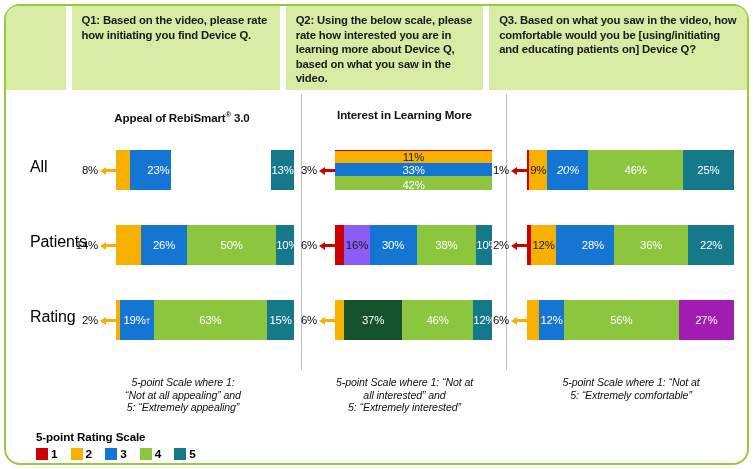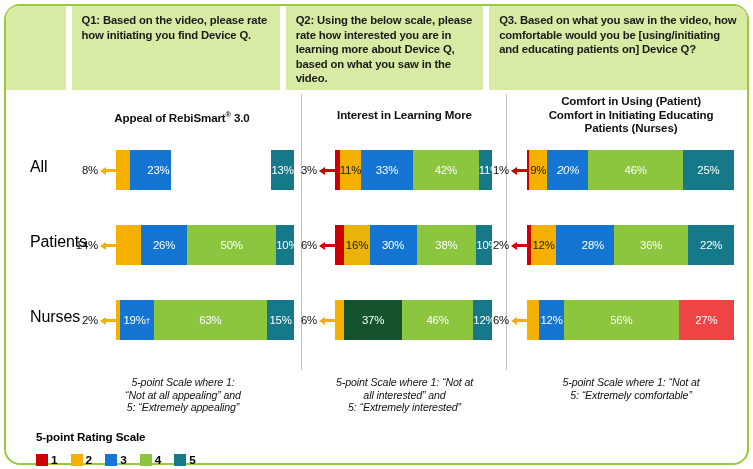--- a/index.html
+++ b/index.html
@@ -125,21 +125,21 @@
   }
   #fn-q1{left:62px;top:286px;width:230px;}
   #fn-q2{left:300px;top:286px;width:197px;}
   #fn-q3{left:505px;top:286px;width:240px;}
 
   
   #legend{
     position:absolute;left:30px;top:340px;
   }
   #legend-title{
-    font-size:11.6px;font-weight:bold;color:#000;margin-bottom:10px;
+    font-size:11.6px;font-weight:bold;color:#000;margin-bottom:4px;
     letter-spacing:-0.1px;
   }
   #legend-items{display:flex;align-items:center;}
   .legend-item{display:flex;align-items:center;margin-right:13px;}
   .legend-swatch{width:12px;height:12px;margin-right:3px;}
   .legend-lbl{font-size:11.8px;font-weight:bold;color:#000;}
 </style>
 </head>
 <body>
 
@@ -158,29 +158,24 @@
 
   <div id="body">
 
     <div class="col-sep" id="sep1"></div>
     <div class="col-sep" id="sep2"></div>
 
     <div class="chart-title" id="title-q1">
       <span>Appeal of RebiSmart</span><span class="sup">®</span><span> 3.0</span>
     </div>
     <div class="chart-title" id="title-q2">Interest in Learning More</div>
-    <div class="chart-title" id="title-q3">
-      <div>Comfort in Using (Patient)</div>
-      <div>Comfort in Initiating Educating</div>
-      <div>Patients (Nurses)</div>
-    </div>
 
     <div class="row-label" id="rowlbl-0" style="left:24px;top:68px;">All</div>
     <div class="row-label" id="rowlbl-1" style="left:24px;top:143px;">Patients</div>
-    <div class="row-label" id="rowlbl-2" style="left:24px;top:218px;">Nurses</div>
+    <div class="row-label" id="rowlbl-2" style="left:24px;top:218px;">Rating</div>
 
     <div id="plot-area">
         <div class="callout" style="left: 56px; top: 69px; width: 54px; justify-content: flex-end;">
           <span class="val">8%</span>
           <span class="arrow">
             <span class="shaft" style="background: rgb(245, 176, 0);"></span>
             <span class="head" style="border-right-color: rgb(245, 176, 0);"></span>
           </span>
         </div>
         <div class="bar" style="left: 110px; top: 60px; width: 178px;">
@@ -234,21 +229,21 @@
             <span>15%</span>
           </div>
         </div>
         <div class="callout" style="left: 275px; top: 69px; width: 54px; justify-content: flex-end;">
           <span class="val">3%</span>
           <span class="arrow">
             <span class="shaft" style="background: rgb(204, 0, 0);"></span>
             <span class="head" style="border-right-color: rgb(204, 0, 0);"></span>
           </span>
         </div>
-        <div class="bar" style="left: 329px; top: 60px; width: 157px;">
+        <div class="bar" style="left: 329px; top: 60px; width: 157px; flex-direction: column;">
           <div class="seg" style="flex: 0 0 3%; background: rgb(204, 0, 0); color: rgb(255, 255, 255);"></div>
           <div class="seg" style="flex: 0 0 11%; background: rgb(245, 176, 0); color: rgb(26, 26, 26);">
             <span>11%</span>
           </div>
           <div class="seg" style="flex: 0 0 33%; background: rgb(20, 118, 210); color: rgb(255, 255, 255);">
             <span>33%</span>
           </div>
           <div class="seg" style="flex: 0 0 42%; background: rgb(140, 198, 62); color: rgb(255, 255, 255);">
             <span>42%</span>
           </div>
@@ -258,21 +253,21 @@
         </div>
         <div class="callout" style="left: 275px; top: 144px; width: 54px; justify-content: flex-end;">
           <span class="val">6%</span>
           <span class="arrow">
             <span class="shaft" style="background: rgb(204, 0, 0);"></span>
             <span class="head" style="border-right-color: rgb(204, 0, 0);"></span>
           </span>
         </div>
         <div class="bar" style="left: 329px; top: 135px; width: 157px;">
           <div class="seg" style="flex: 0 0 6%; background: rgb(204, 0, 0); color: rgb(255, 255, 255);"></div>
-          <div class="seg" style="flex: 0 0 16%; background: #eab308; color: rgb(26, 26, 26);">
+          <div class="seg" style="flex: 0 0 16%; background: #8b5cf6; color: rgb(26, 26, 26);">
             <span>16%</span>
           </div>
           <div class="seg" style="flex: 0 0 30%; background: rgb(20, 118, 210); color: rgb(255, 255, 255);">
             <span>30%</span>
           </div>
           <div class="seg" style="flex: 0 0 38%; background: rgb(140, 198, 62); color: rgb(255, 255, 255);">
             <span>38%</span>
           </div>
           <div class="seg" style="flex: 0 0 10%; background: rgb(22, 121, 138); color: rgb(255, 255, 255);">
             <span>10%</span>
@@ -349,21 +344,21 @@
           </span>
         </div>
         <div class="bar" style="left: 521px; top: 210px; width: 207px;">
           <div class="seg" style="flex: 0 0 5.94059%; background: rgb(245, 176, 0); color: rgb(26, 26, 26);"></div>
           <div class="seg" style="flex: 0 0 11.8812%; background: rgb(20, 118, 210); color: rgb(255, 255, 255);">
             <span>12%</span>
           </div>
           <div class="seg" style="flex: 0 0 55.4455%; background: rgb(140, 198, 62); color: rgb(255, 255, 255);">
             <span>56%</span>
           </div>
-          <div class="seg" style="flex: 0 0 26.7327%; background: #ef4444; color: rgb(255, 255, 255); text-align: center;">
+          <div class="seg" style="flex: 0 0 26.7327%; background: #a21caf; color: rgb(255, 255, 255); text-align: center;">
             <span>27%</span>
           </div>
         </div>
       </div>
 
     <div class="footnote" id="fn-q1">
       <div>5-point Scale where 1:</div>
       <div>“Not at all appealing” and</div>
       <div>5: “Extremely appealing”</div>
     </div>

